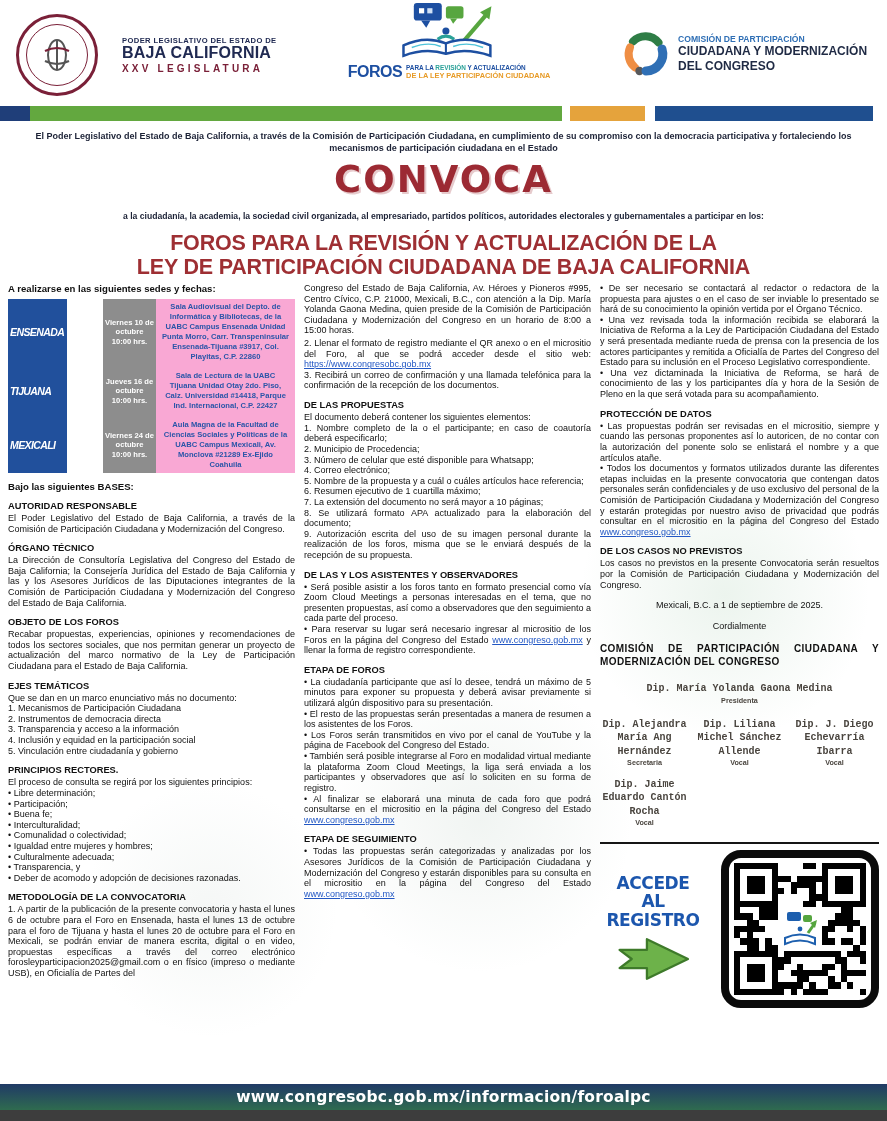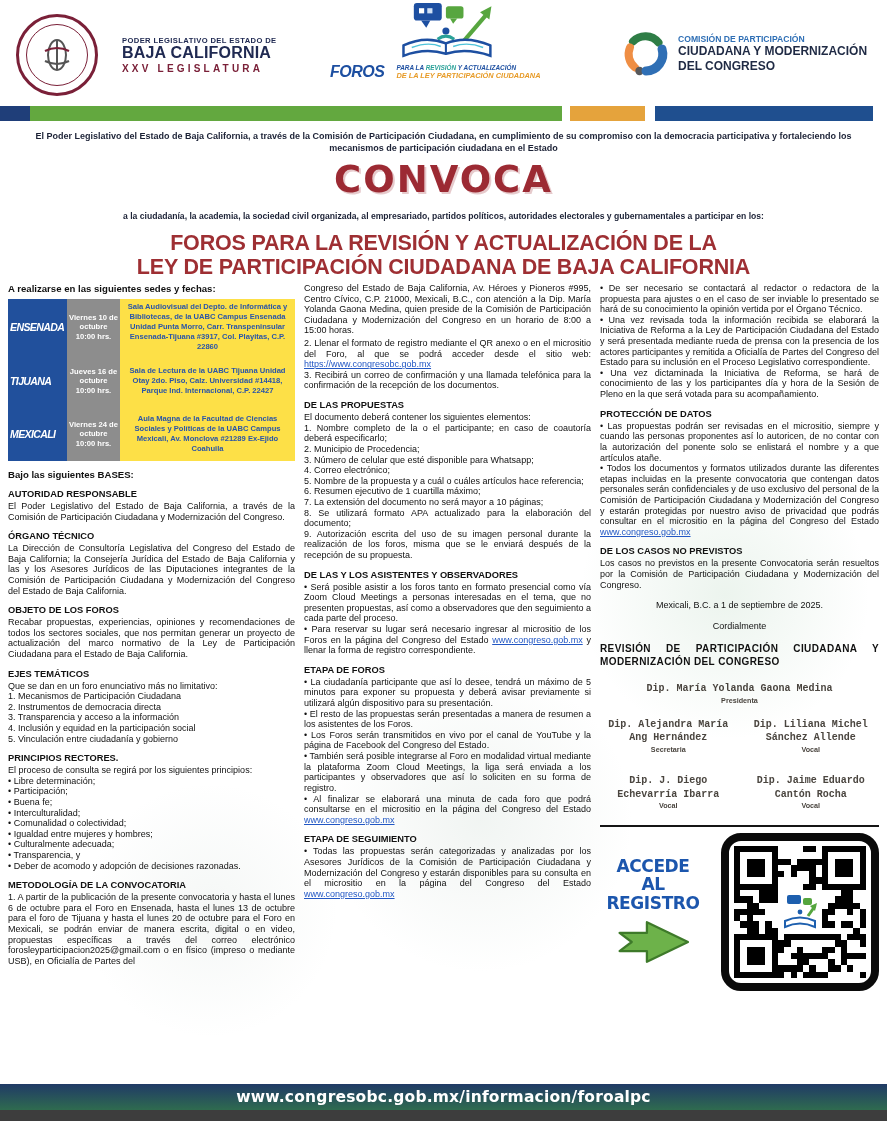--- a/index.html
+++ b/index.html
@@ -17,21 +17,21 @@
   .hdr{position:absolute;top:0;left:0;right:0;height:104px;}
   .logo-left{position:absolute;left:16px;top:14px;display:flex;align-items:center;gap:24px;}
   .emblem{width:76px;height:76px;border:3px solid #7a2038;border-radius:50%;
           display:flex;align-items:center;justify-content:center;}
   .emblem-in{width:60px;height:60px;border:1.5px solid #7a2038;border-radius:50%;
              display:flex;align-items:center;justify-content:center;}
   .ll-l1{font-size:7.6px;font-weight:bold;color:#202a52;letter-spacing:0.4px;}
   .ll-l2{font-size:16px;font-weight:bold;color:#202a52;letter-spacing:0.2px;line-height:1.05;}
   .ll-l3{font-size:10px;font-weight:bold;color:#7a2038;letter-spacing:3.2px;margin-top:1px;}
   .logo-center{position:absolute;left:330px;top:2px;width:238px;text-align:center;}
-  .lc-brandrow{display:flex;align-items:flex-start;gap:12px;margin-top:-2px;font-style:italic;}
+  .lc-brandrow{display:flex;align-items:flex-start;justify-content:center;gap:4px;margin-top:-2px;}
   .lc-brand{font-size:16px;font-weight:bold;color:#1d4fa1;letter-spacing:-0.5px;line-height:1;}
   .lc-tags{text-align:left;}
   .lc-t1{font-size:6.4px;font-weight:bold;color:#1d4fa1;line-height:1.2;}
   .lc-t1 .teal{color:#2aa198;}
   .lc-t2{font-size:7.4px;font-weight:bold;color:#e79b27;line-height:1.2;}
   .logo-right{position:absolute;left:622px;top:30px;display:flex;align-items:center;gap:8px;}
   .lr-l1{font-size:8.6px;font-weight:bold;color:#2f6fb5;line-height:1.25;}
   .lr-l2,.lr-l3{font-size:12px;font-weight:bold;color:#1f2a44;line-height:1.25;}
   
   .bar{position:absolute;top:106px;height:15px;}
@@ -57,33 +57,33 @@
   .b-label{font-weight:bold;font-size:9.6px;margin:0 0 5px;text-align:left;}
   .sec{margin-bottom:2px;}
   a.lnk{color:#2257c4;text-decoration:underline;cursor:pointer;}
   
   .vt{margin:2px 0 8px;}
   .vrow{display:flex;min-height:53px;}
   .vcity{width:57px;background:var(--table-blue,#21509c);color:#fff;font-weight:bold;
          font-size:10.5px;letter-spacing:-0.6px;display:flex;align-items:center;padding-left:2px;
          font-style:italic;}
   .vdate{width:49px;background:var(--table-gray,#8d8d8d);color:#fff;font-weight:bold;font-size:7.6px;
-         display:flex;align-items:center;justify-content:center;text-align:center;padding:2px;line-height:1.25;}
-  .vvenue{flex:1;background:#fde047;color:#2a55a8;font-weight:bold;font-size:7.6px;
+         display:flex;align-items:center;justify-content:center;text-align:center;padding:2px;line-height:1.25;margin-left:36px;}
+  .vvenue{flex:1;background:#f9a8d4;color:#2a55a8;font-weight:bold;font-size:7.6px;
           display:flex;align-items:center;justify-content:center;text-align:center;
           padding:3px 6px;line-height:1.3;}
   
   .date-line{margin:10px 0 0;text-align:center;font-size:9px;}
   .closing{margin:10px 0 0;text-align:center;font-size:9px;}
   .commission{margin:12px 0 0;font-weight:bold;font-size:10px;letter-spacing:0.4px;
               text-align:justify;line-height:1.25;}
   .sig-president{margin-top:14px;text-align:center;}
   .sig-name{font-weight:bold;font-size:10px;color:#4a453f;line-height:1.35;font-family:Liberation Mono, monospace;}
   .sig-role{font-weight:bold;font-size:7.2px;color:#4a453f;line-height:1.35;}
-  .sig-grid{display:grid;grid-template-columns:1fr 1fr;gap:20px 6px;margin-top:12px;text-align:center;}
+  .sig-grid{display:grid;grid-template-columns:1fr 1fr 1fr;gap:10px 6px;margin-top:12px;text-align:center;}
   .sig-divider{border:none;border-top:2.5px solid #151515;margin:14px 0 6px;}
   .register{display:flex;align-items:center;gap:15px;margin-top:4px;}
   .reg-cta{width:112px;text-align:center;}
   .reg-line{font-size:17px;font-weight:bold;color:#1c56ad;letter-spacing:-0.4px;line-height:1.1;
             font-family:"DejaVu Sans",sans-serif;}
   .qr-wrap{width:132px;height:132px;border:8px solid #0a0a0a;border-radius:20px;background:#fff;
            padding:5px;position:relative;flex:none;}
   .qr-wrap svg{width:100%;height:100%;display:block;}
   .qr-logo{position:absolute;left:50%;top:50%;width:40px;height:40px;margin:-20px 0 0 -20px;
            background:#fff;border-radius:5px;display:flex;align-items:center;justify-content:center;}
@@ -207,21 +207,21 @@
       <div class="h">AUTORIDAD RESPONSABLE</div>
       <div class="sec">El Poder Legislativo del Estado de Baja California, a través de la Comisión de Participación Ciudadana y Modernización del Congreso.</div>
 
       <div class="h">ÓRGANO TÉCNICO</div>
       <div class="sec">La Dirección de Consultoría Legislativa del Congreso del Estado de Baja California; la Consejería Jurídica del Estado de Baja California y las y los Asesores Jurídicos de las Diputaciones integrantes de la Comisión de Participación Ciudadana y Modernización del Congreso del Estado de Baja California.</div>
 
       <div class="h">OBJETO DE LOS FOROS</div>
       <div class="sec">Recabar propuestas, experiencias, opiniones y recomendaciones de todos los sectores sociales, que nos permitan generar un proyecto de actualización del marco normativo de la Ley de Participación Ciudadana para el Estado de Baja California.</div>
 
       <div class="h">EJES TEMÁTICOS</div>
-      <div>Que se dan en un foro enunciativo más no limitativo:</div>
+      <div>Que se dan en un marco enunciativo más no documento:</div>
       <div>1. Mecanismos de Participación Ciudadana</div>
       <div>2. Instrumentos de democracia directa</div>
       <div>3. Transparencia y acceso a la información</div>
       <div>4. Inclusión y equidad en la participación social</div>
       <div class="sec">5. Vinculación entre ciudadanía y gobierno</div>
 
       <div class="h">PRINCIPIOS RECTORES.</div>
       <div>El proceso de consulta se regirá por los siguientes principios:</div>
       <div>• Libre determinación;</div>
       <div>• Participación;</div>
@@ -276,21 +276,21 @@
 
       <div class="h">PROTECCIÓN DE DATOS</div>
       <div>• Las propuestas podrán ser revisadas en el micrositio, siempre y cuando las personas proponentes así lo autoricen, de no contar con la autorización del ponente solo se enlistará el nombre y a que artículos atañe.</div>
       <div class="sec"><span>• Todos los documentos y formatos utilizados durante las diferentes etapas incluidas en la presente convocatoria que contengan datos personales serán confidenciales y de uso exclusivo del personal de la Comisión de Participación Ciudadana y Modernización del Congreso y estarán protegidas por nuestro aviso de privacidad que podrás consultar en el micrositio en la página del Congreso del Estado </span><a class="lnk">www.congreso.gob.mx</a></div>
 
       <div class="h">DE LOS CASOS NO PREVISTOS</div>
       <div class="sec">Los casos no previstos en la presente Convocatoria serán resueltos por la Comisión de Participación Ciudadana y Modernización del Congreso.</div>
 
       <div class="date-line">Mexicali, B.C. a 1 de septiembre de 2025.</div>
       <div class="closing">Cordialmente</div>
-      <div class="commission">REVISIÓN DE PARTICIPACIÓN CIUDADANA Y MODERNIZACIÓN DEL CONGRESO</div>
+      <div class="commission">COMISIÓN DE PARTICIPACIÓN CIUDADANA Y MODERNIZACIÓN DEL CONGRESO</div>
 
       <div class="sig-president">
         <div class="sig-name">Dip. María Yolanda Gaona Medina</div>
         <div class="sig-role">Presidenta</div>
       </div>
       <div class="sig-grid">
         <div>
           <div class="sig-name">Dip. Alejandra María Ang Hernández</div>
           <div class="sig-role">Secretaria</div>
         </div>

